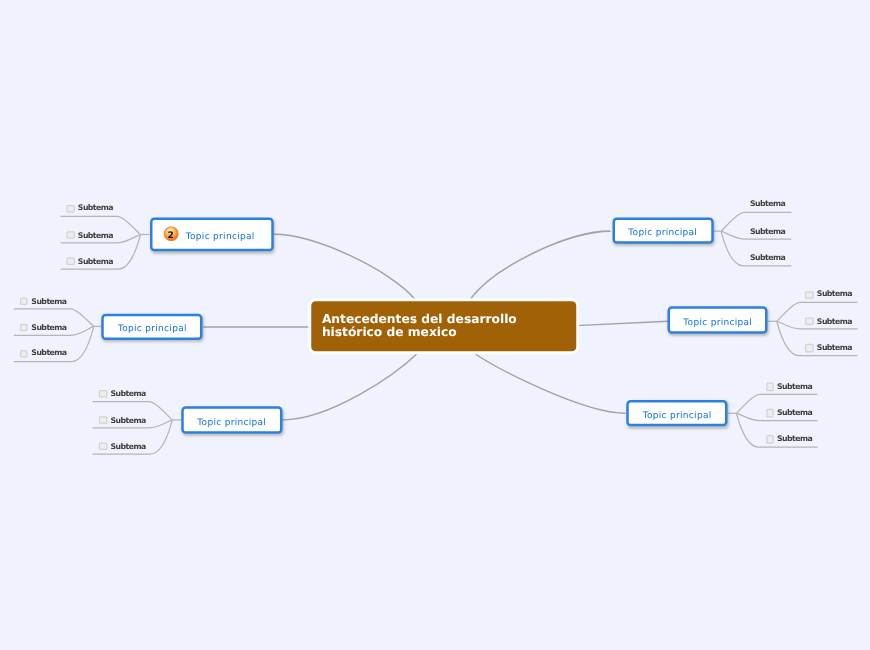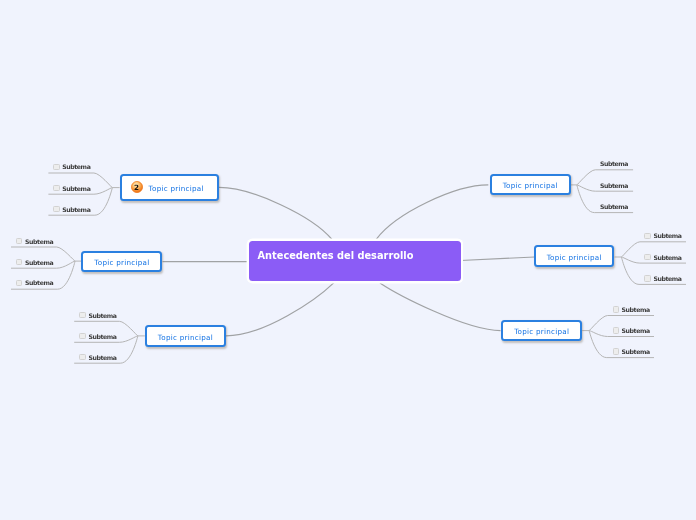--- a/index.html
+++ b/index.html
@@ -1,19 +1,19 @@
 <!DOCTYPE html>
 <html><head>
 <meta charset="utf-8">
 <style>
   html,body{margin:0;padding:0;}
   body{width:696px;height:520px;background:#f0f3fd;font-family:"Liberation Sans",sans-serif;overflow:hidden;}
   #stage{position:relative;width:696px;height:520px;}
   svg.edges{position:absolute;left:0;top:0;width:696px;height:520px;pointer-events:none;}
-  .central{position:absolute;background:#8b5cf6;border-radius:3.5px;box-sizing:border-box;
+  .central{position:absolute;background:#a16207;border-radius:3.5px;box-sizing:border-box;
     box-shadow:0 0 0 2.4px #ffffff;
     color:#fff;font-family:"DejaVu Sans",sans-serif;font-weight:bold;font-size:9.8px;line-height:11.7px;letter-spacing:0px;
     padding:8.5px 0 0 9px;transform:translateZ(0);}
   .topic{position:absolute;background:#fff;border:2px solid #2b80e0;border-radius:3.5px;box-sizing:border-box;
     display:flex;align-items:center;box-shadow:1px 1.5px 2px rgba(110,95,75,.35);transform:translateZ(0);}
   .topic .tlabel{color:#1171e3;font-family:"DejaVu Sans",sans-serif;font-weight:normal;font-size:7.2px;letter-spacing:.25px;white-space:nowrap;position:relative;top:1px;}
   .badge{width:12px;height:12px;flex:none;margin-right:6px;position:relative;display:block;}
   .badge svg{display:block;}
   .badge .bnum{position:absolute;left:0;top:0;width:12px;height:12px;display:flex;align-items:center;justify-content:center;
     color:#16120c;font-family:"DejaVu Sans",sans-serif;font-size:7.2px;font-weight:bold;line-height:1;padding-bottom:.2px;padding-right:.2px;}
@@ -58,20 +58,21 @@
       <path d="M686.00,284.40 L639.00,284.40 C627.50,284.40 621.60,257.00 621.40,257.00"></path>
       <path d="M589.10,330.60 L582.20,330.60"></path>
       <path d="M654.00,315.50 L607.60,315.50 C601.60,315.50 590.10,330.60 589.10,330.60"></path>
       <path d="M654.00,336.50 L607.60,336.50 C599.60,336.50 591.10,330.60 589.10,330.60"></path>
       <path d="M654.00,357.60 L606.70,357.60 C595.20,357.60 589.30,330.60 589.10,330.60"></path>
     </g>
   </svg>
 
   <div class="central" style="left:248.5px;top:241px;width:212px;height:40px;">
     <div>Antecedentes del desarrollo</div>
+    <div>histórico de mexico</div>
   </div>
 
   <div class="topic" style="left:119.6px;top:174.0px;width:99.0px;height:26.5px;padding-left:9px;">
     <span class="badge">
       <svg width="12" height="12" viewBox="0 0 12 12">
         <defs>
           <radialGradient id="bg1" cx="0.42" cy="0.3" r="0.72">
             <stop offset="0" stop-color="#ffe7bb"></stop>
             <stop offset="0.33" stop-color="#fcc87a"></stop>
             <stop offset="0.62" stop-color="#f79a3c"></stop>

